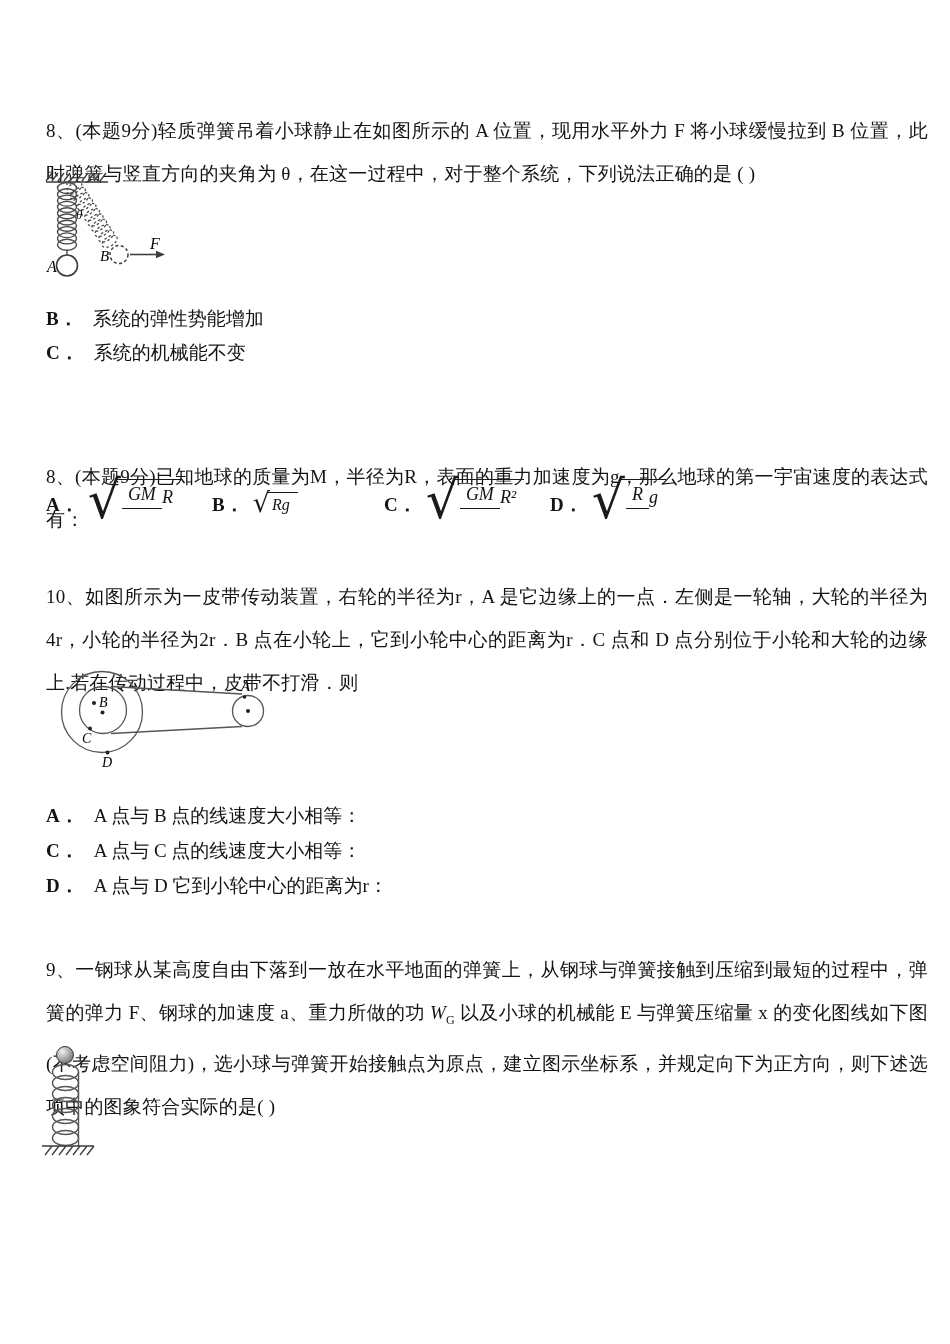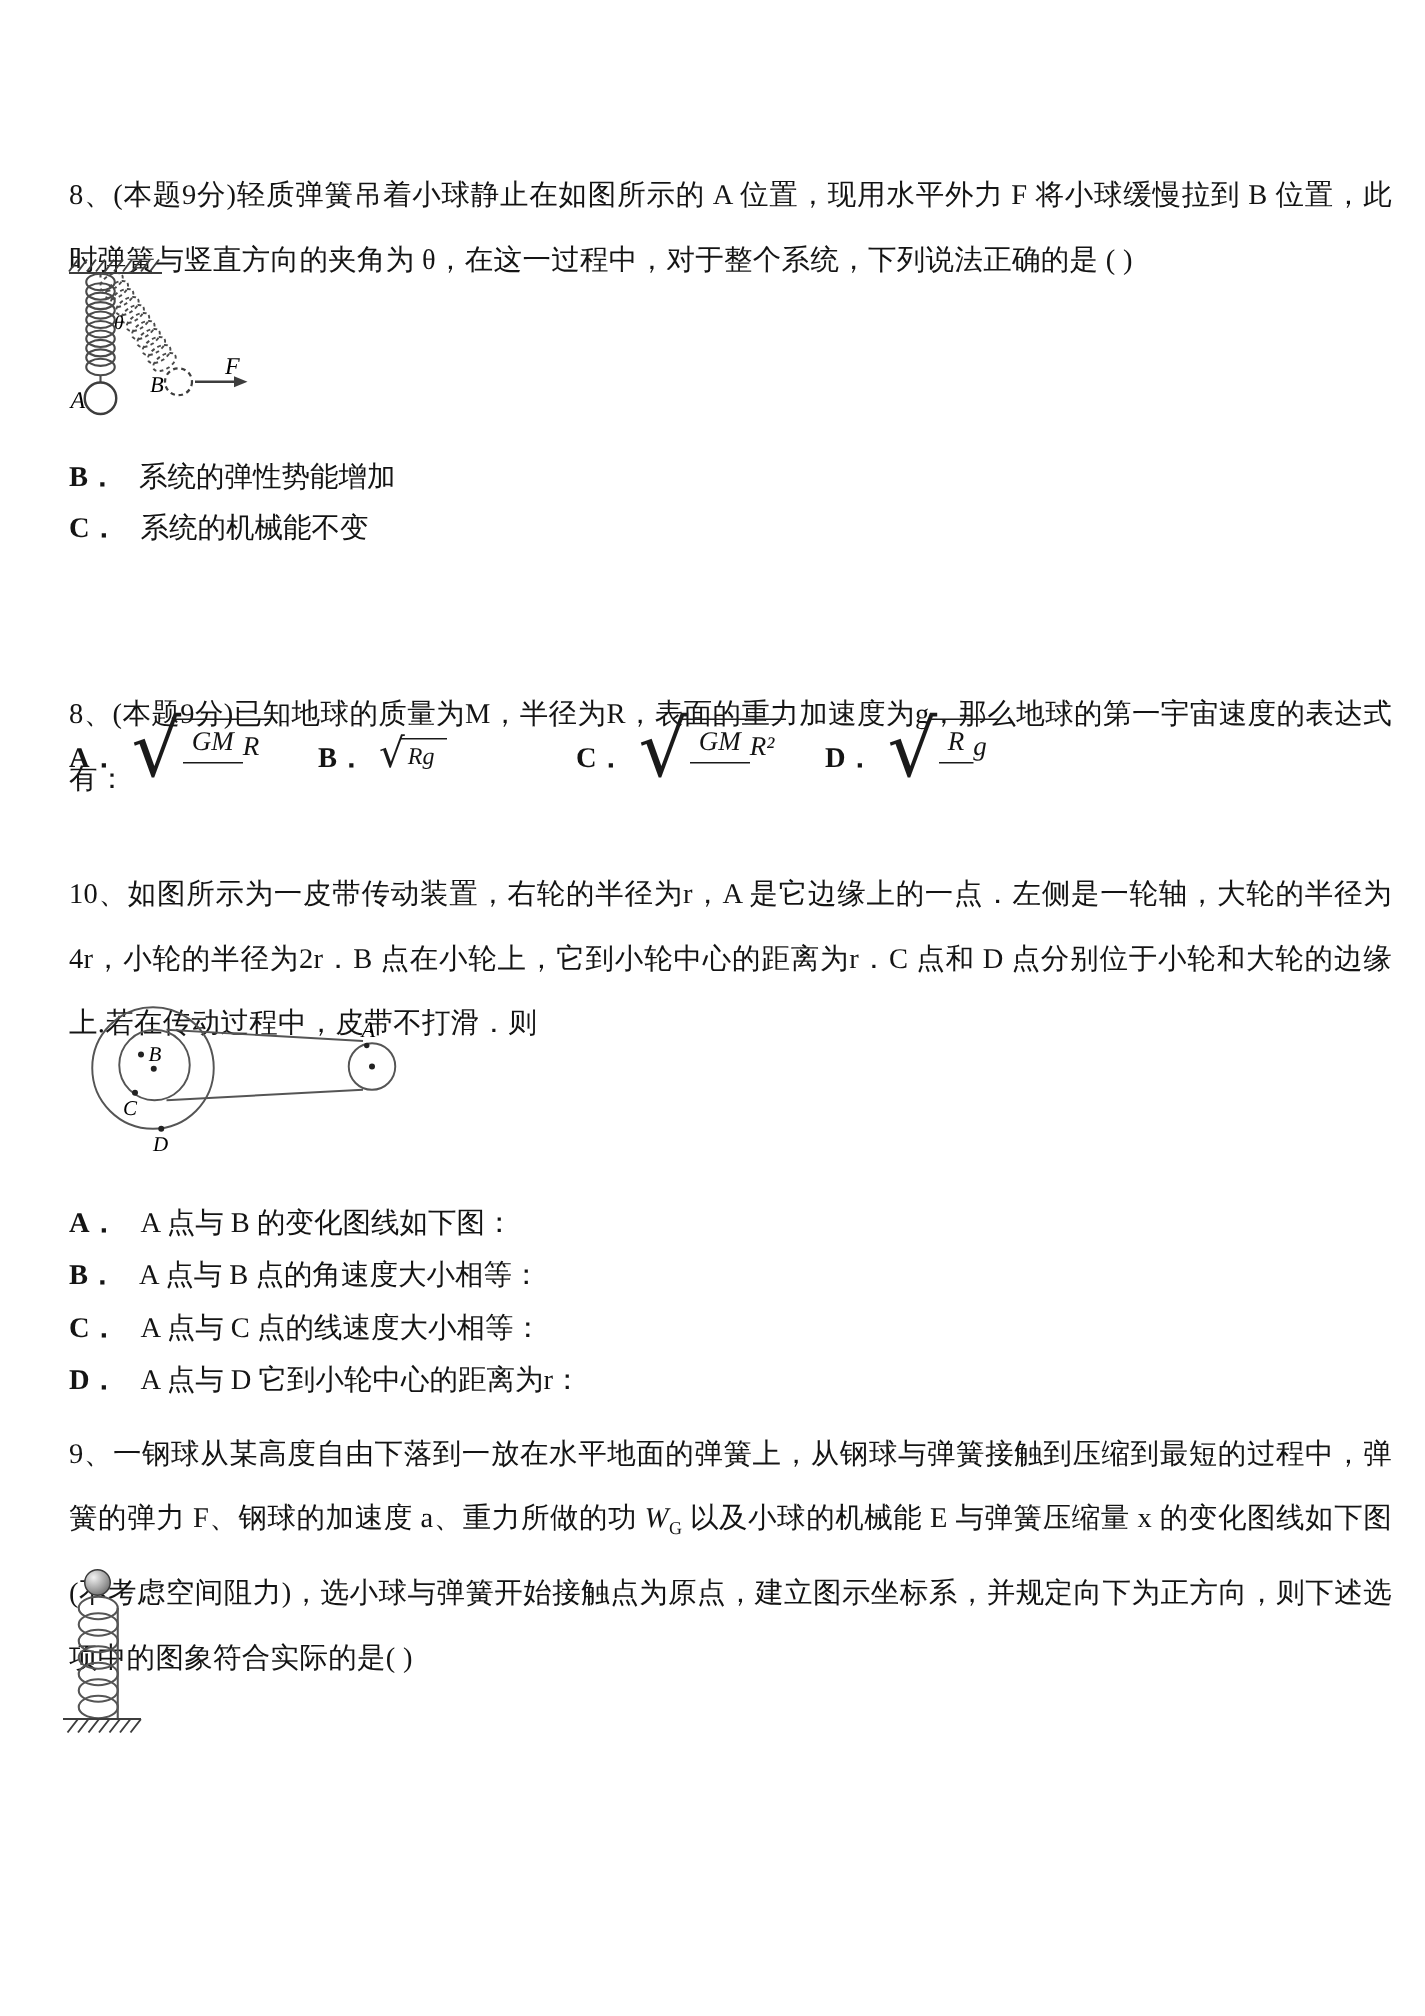--- a/index.html
+++ b/index.html
@@ -166,22 +166,21 @@
       <circle cx="193" cy="51" r="2"></circle>
       <circle cx="189.5" cy="37" r="1.8"></circle>
     </g>
     <text x="186" y="31" font-size="15" class="figlabel">A</text>
     <text x="44" y="47" font-size="14" class="figlabel">B</text>
     <text x="27" y="83" font-size="14" class="figlabel">C</text>
     <text x="47" y="107" font-size="14" class="figlabel">D</text>
   </svg>
 
   <div class="opts q10rows" style="top:798px;">
-    <span class="opt"><span class="lab">A．</span><span>A 点与 B 的变化图线如下图：</span></span>
-    <span class="opt"><span class="lab">B．</span><span>A 点与 B 点的角速度大小相等：</span></span>
+    <span class="opt"><span class="lab">A．</span><span>A 点与 B 点的线速度大小相等：</span></span>
     <span class="opt"><span class="lab">C．</span><span>A 点与 C 点的线速度大小相等：</span></span>
     <span class="opt"><span class="lab">D．</span><span>A 点与 D 它到小轮中心的距离为r：</span></span>
   </div>
 
   <p class="para" style="top:929px;"><span>9、一钢球从某高度自由下落到一放在水平地面的弹簧上，从钢球与弹簧接触到压缩到最短的过程中，弹簧的弹力 F、钢球的加速度 a、重力所做的功 </span><span class="wgbase">W</span><sub class="wg">G</sub><span> 以及小球的机械能 E 与弹簧压缩量 x 的变化图线如下图(不考虑空间阻力)，选小球与弹簧开始接触点为原点，建立图示坐标系，并规定向下为正方向，则下述选项中的图象符合实际的是(  )</span></p>
 
   <svg class="fig" style="top:1040px; left:38px;" width="90" height="125" viewBox="0 0 90 125">
     <defs>
       <radialGradient id="ballGrad" cx="0.35" cy="0.3" r="0.95">
         <stop offset="0" stop-color="#f2f2f2"></stop>

